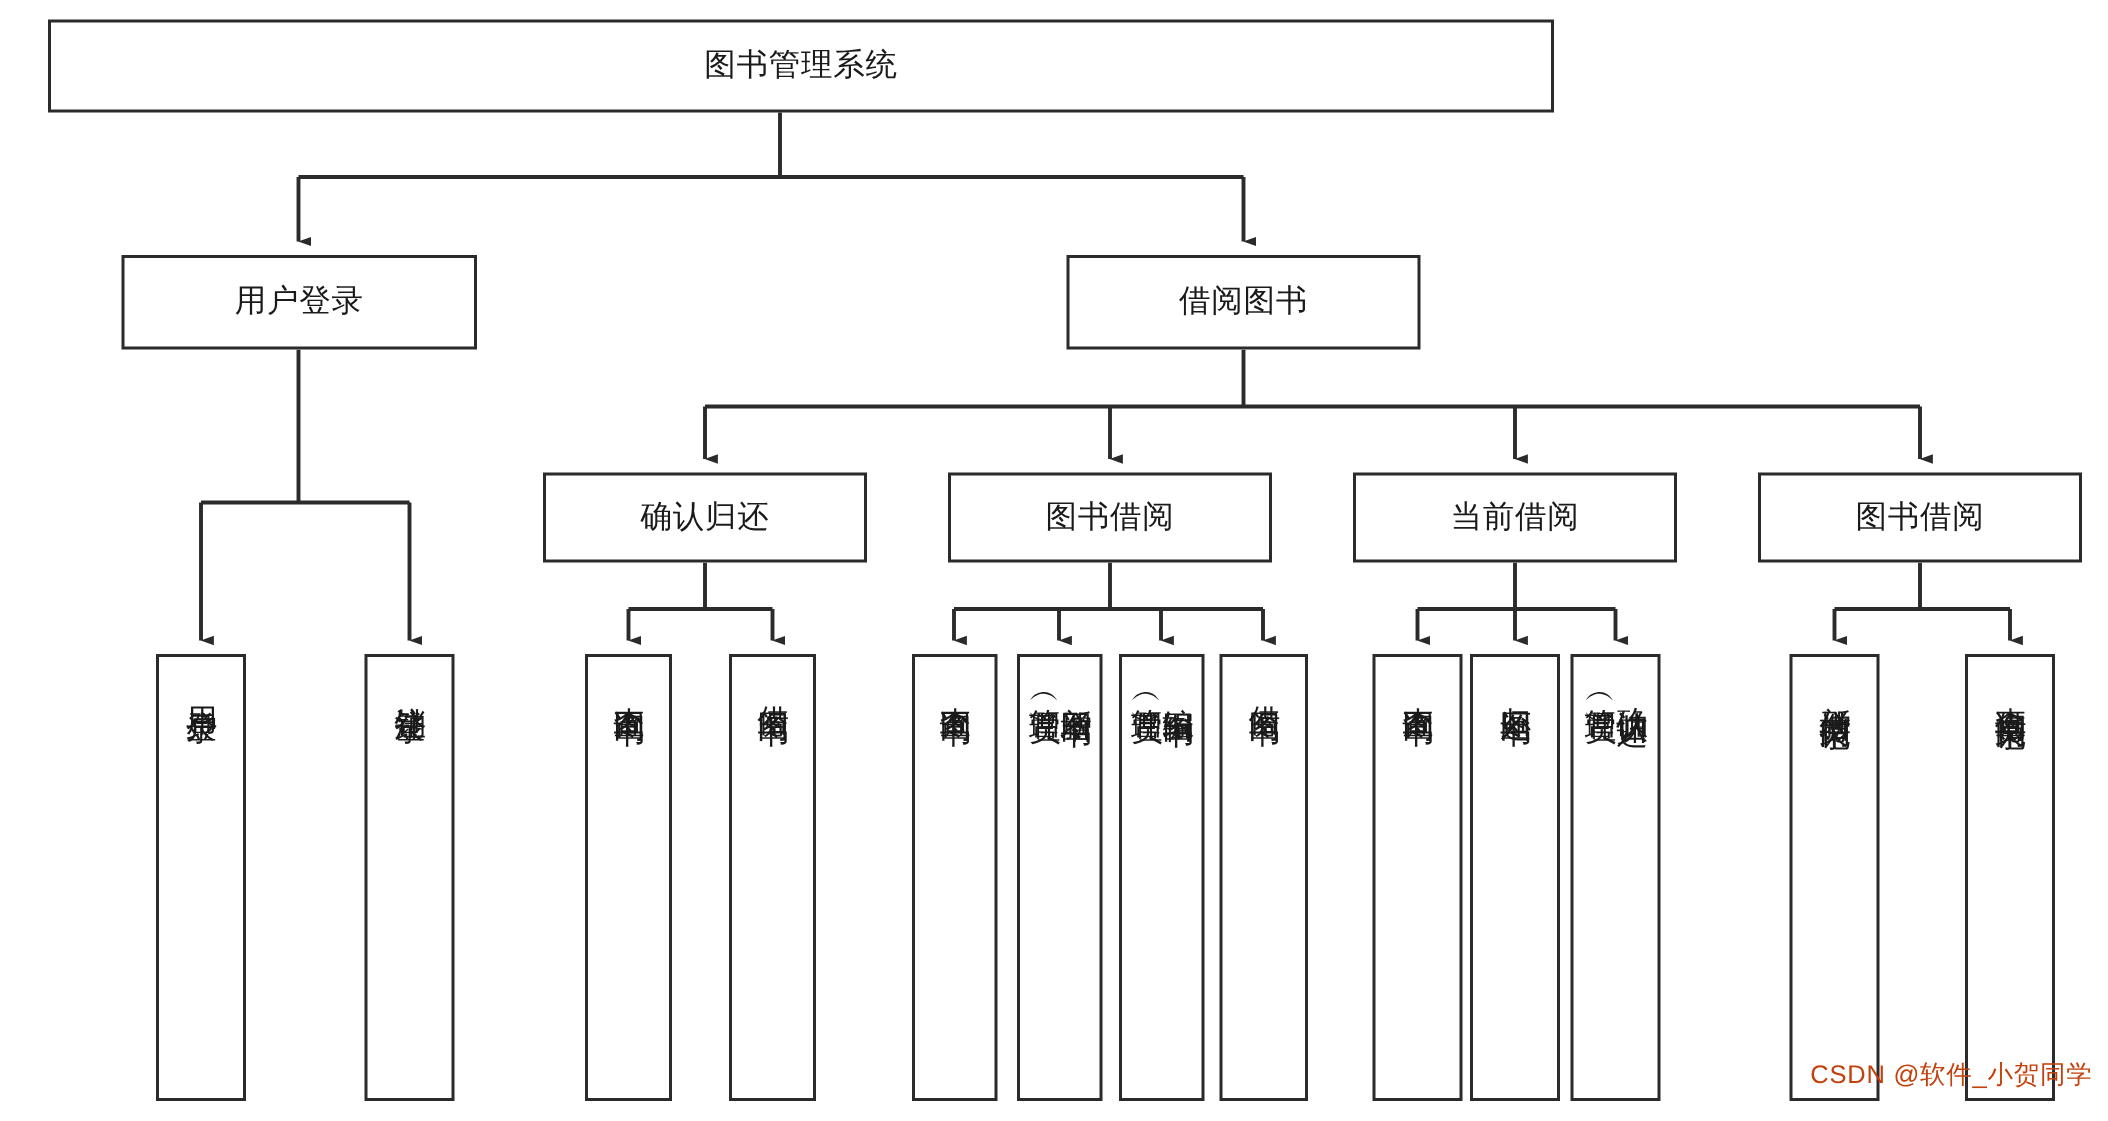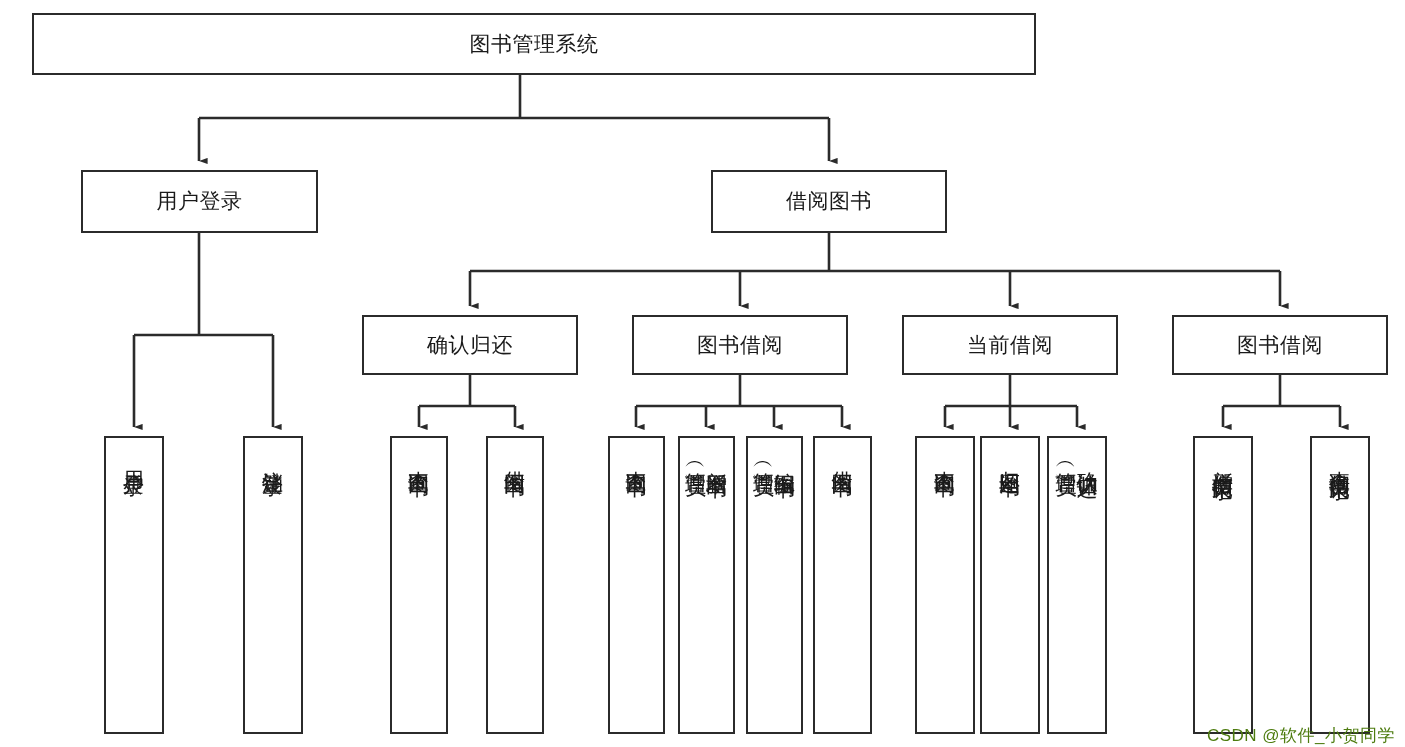--- a/index.html
+++ b/index.html
@@ -55,23 +55,23 @@
     writing-mode: vertical-rl;
     text-orientation: upright;
     font-size: 21px;
     letter-spacing: 2px;
     line-height: 1.0;
     white-space: pre;
   }
   #watermark {
     position: absolute;
     right: 10px;
-    bottom: 0;
+    bottom: 19px;
     font-size: 17px;
-    color: #4d7c0f;
+    color: #c2410c;
     letter-spacing: 0.5px;
     white-space: nowrap;
     user-select: none;
   }
 </style>
 </head>
 <body>
 
 <div id="canvas">
 

